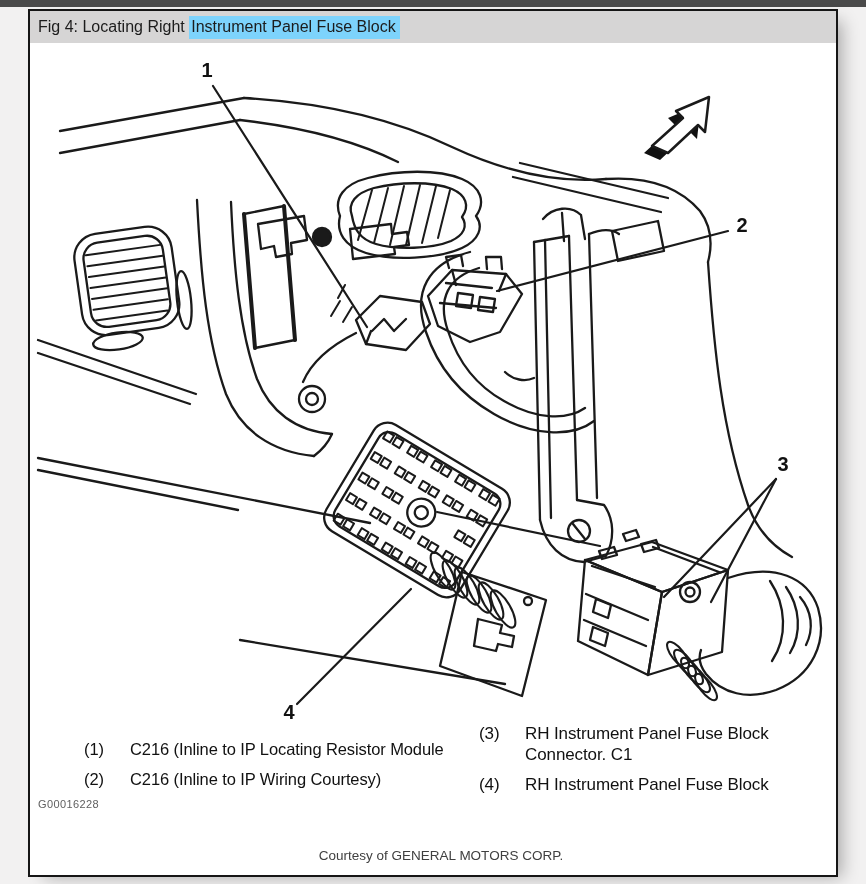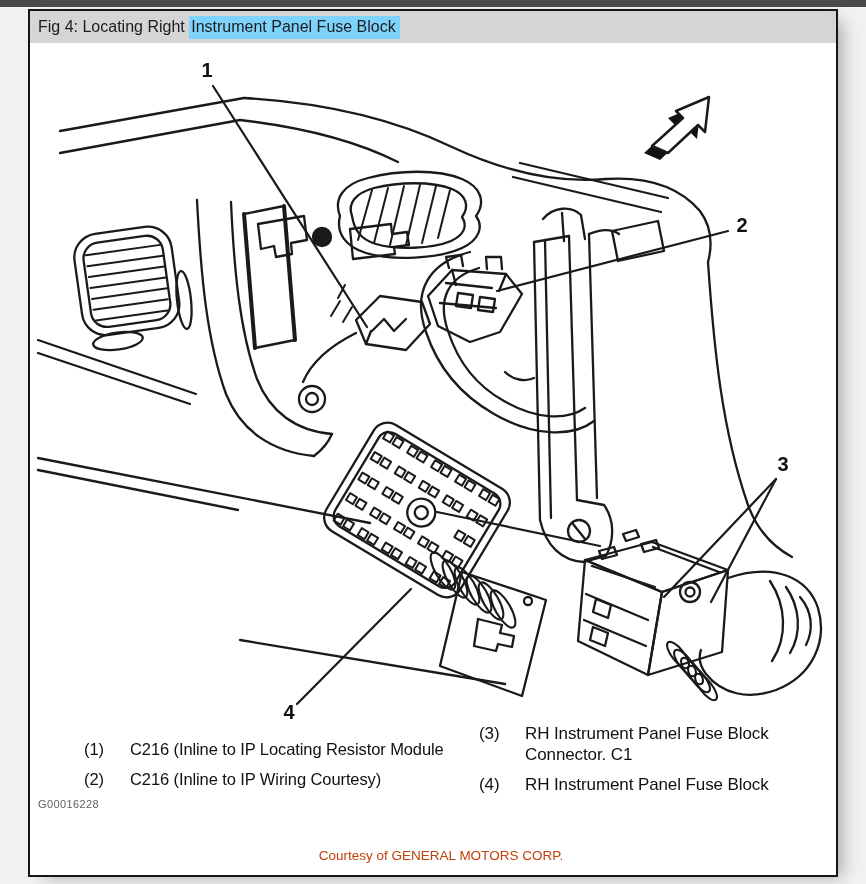--- a/index.html
+++ b/index.html
@@ -24,21 +24,21 @@
   svg.art{position:absolute;left:0;top:0;pointer-events:none;}
   .callout{
     position:absolute;transform:translate(-50%,-50%);
     font-size:20px;font-weight:bold;color:#111;line-height:1;
   }
   .legend-col{position:absolute;display:grid;grid-template-columns:36px auto;column-gap:10px;row-gap:9px;
     font-size:16.5px;color:#111;line-height:21px;letter-spacing:-0.1px;}
   .legend-num{text-align:left;}
   .figure-id{position:absolute;left:38px;top:798px;font-size:11px;color:#606060;letter-spacing:.4px;}
   .courtesy{position:absolute;left:30px;top:848px;width:822px;text-align:center;
-    font-size:13.5px;color:#c2410c;}
+    font-size:13.5px;color:#404040;}
 </style>
 </head>
 <body>
 
 <div class="topstrip"></div>
 <div class="frame"></div>
 <div class="titlebar"><span>Fig 4: Locating Right </span><span class="hl">Instrument Panel Fuse Block</span></div>
 
 <svg class="art" width="866" height="884" viewBox="0 0 866 884">
   <g fill="none" stroke="#1a1a1a" stroke-width="2.3" stroke-linecap="round" stroke-linejoin="round">

